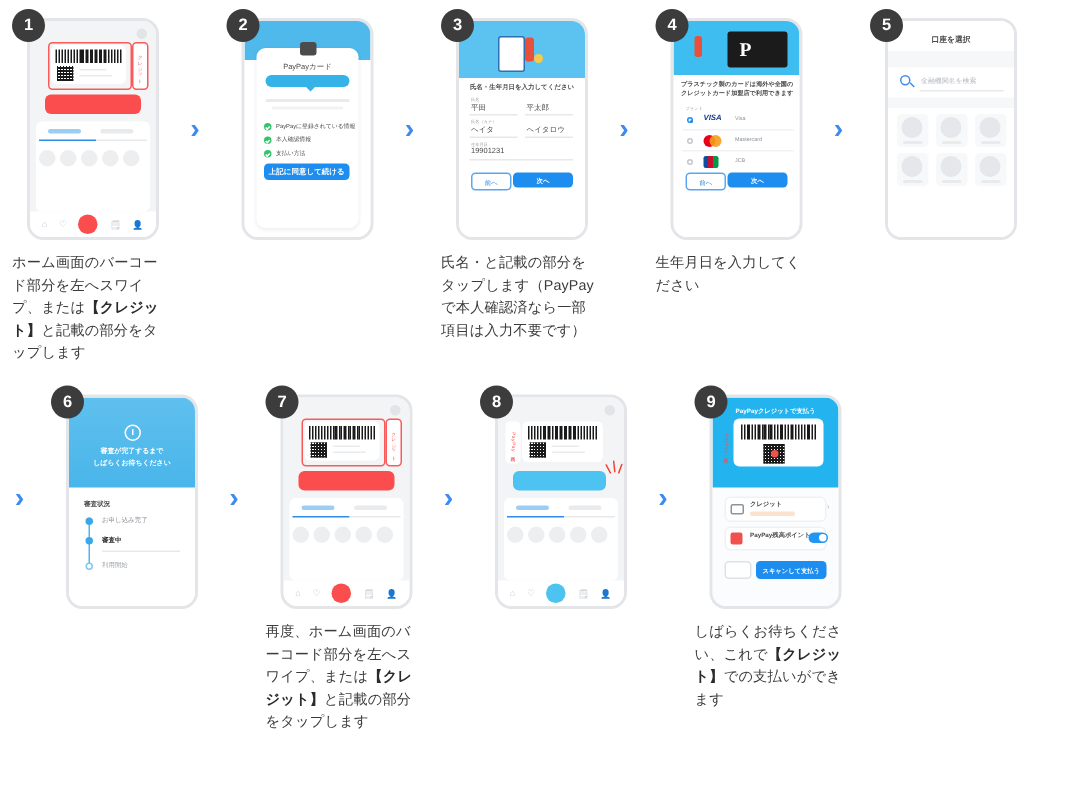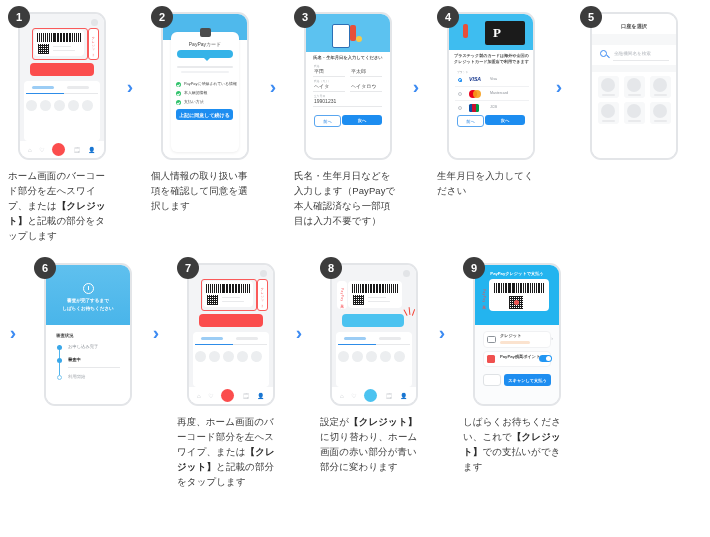--- a/index.html
+++ b/index.html
@@ -196,23 +196,20 @@
           <div class="gline" style="left:18px;top:57px;width:48px;height:2.2px;background:#f1f2f4;"></div>
           <div class="chk" style="left:13px;top:68px;"></div>
           <div class="ptext" style="left:21px;top:67px;font-size:3.9px;">PayPayに登録されている情報</div>
           <div class="chk" style="left:13px;top:77px;"></div>
           <div class="ptext" style="left:21px;top:76px;font-size:3.9px;">本人確認情報</div>
           <div class="chk" style="left:13px;top:86px;"></div>
           <div class="ptext" style="left:21px;top:85px;font-size:3.9px;">支払い方法</div>
           <div class="btnblue" style="left:13px;top:95px;width:57px;height:11px;font-size:5px;">上記に同意して続ける</div>
         </div>
       </div>
-      <div class="caption">
-        <span>個人情報の取り扱い事項を確認して同意を選択します</span>
-      </div>
     </div>
 
     <div class="arrow">›</div>
 
     <div class="step">
       <div class="phone-wrap">
         <div class="badge">3</div>
         <div class="phone">
           <div class="whitescreen"></div>
           <div class="bluehead" style="height:38px;background:#5cc2f0;"></div>
@@ -231,21 +228,21 @@
           <div class="ptext" style="left:45px;top:69px;font-size:5px;">ヘイタロウ</div>
           <div class="underline" style="left:44px;top:77px;width:32px;"></div>
           <div class="ptext" style="left:8px;top:80px;font-size:2.8px;color:#9aa0a6;">生年月日</div>
           <div class="ptext" style="left:8px;top:84px;font-size:5px;">19901231</div>
           <div class="underline" style="left:7px;top:92px;width:69px;"></div>
           <div class="btnwhite" style="left:8px;top:101px;width:25px;height:10px;">前へ</div>
           <div class="btnblue" style="left:36px;top:101px;width:40px;height:10px;">次へ</div>
         </div>
       </div>
       <div class="caption">
-        <span>氏名・生年月日などを入力します（PayPayで本人確認済なら一部項目は入力不要です）</span>
+        <span>氏名・と記載の部分をタップします（PayPayで本人確認済なら一部項目は入力不要です）</span>
       </div>
     </div>
 
     <div class="arrow">›</div>
 
     <div class="step">
       <div class="phone-wrap">
         <div class="badge">4</div>
         <div class="phone">
           <div class="whitescreen"></div>
@@ -470,23 +467,20 @@
             </div>
           <div class="navbar">
             <span class="ic">⌂</span>
             <span class="ic">♡</span>
             <span class="fab" style="background:#4cc3f0;"></span>
             <span class="ic">🗒</span>
             <span class="ic">👤</span>
           </div>
         </div>
       </div>
-      <div class="caption">
-        <span>設定が</span><b>【クレジット】</b><span>に切り替わり、ホーム画面の赤い部分が青い部分に変わります</span>
-      </div>
     </div>
 
     <div class="arrow row2arrow">›</div>
 
     <div class="step">
       <div class="phone-wrap" style="height:150px;">
         <div class="badge">9</div>
         <div class="phone" style="height:143px;">
           <div class="whitescreen" style="background:#fbfcfd;"></div>
           <div class="bluehead" style="height:60px;background:#23b4ef;"></div>

